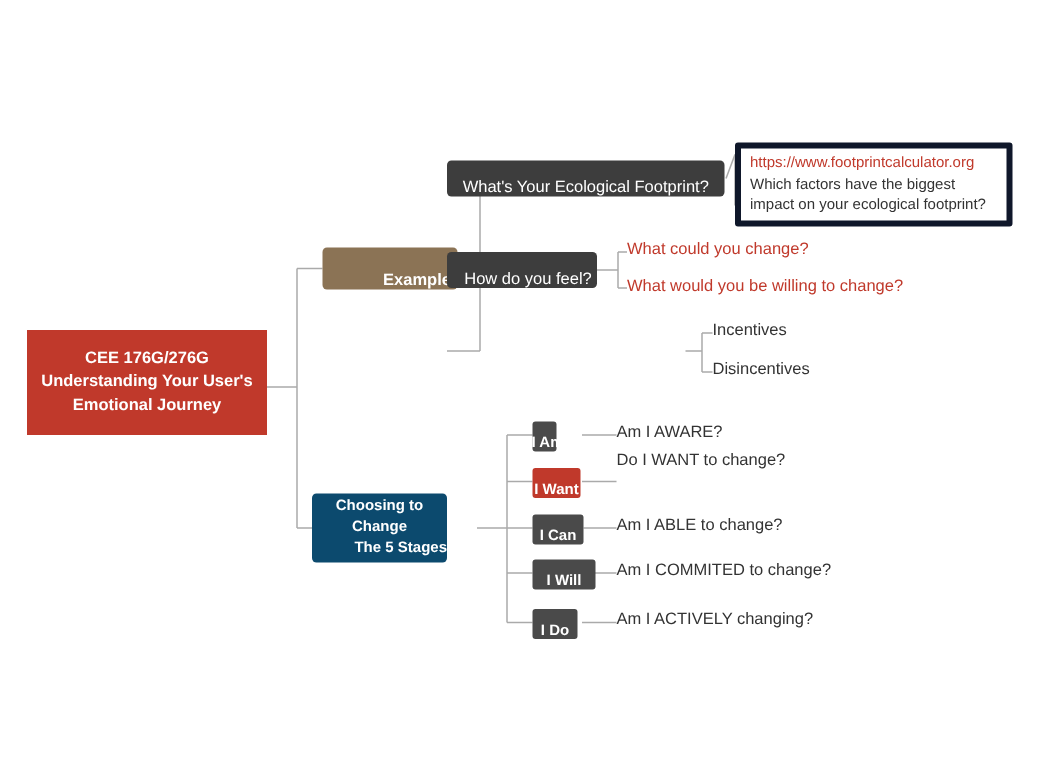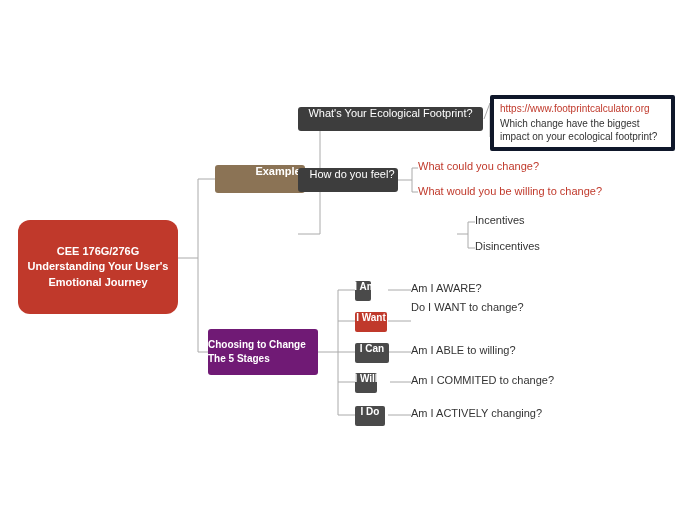--- a/index.html
+++ b/index.html
@@ -21,50 +21,50 @@
       position: absolute;
       top: 0; left: 0;
       width: 696px;
       height: 520px;
       pointer-events: none;
     }
     .node {
       position: absolute;
       border-radius: 3px;
       display: flex;
-      align-items: flex-start;
+      align-items: flex-end;
       justify-content: center;
       text-align: center;
       font-size: 11px;
       font-weight: bold;
     }
     .node-root {
       background: #c0392b;
       color: #fff;
       width: 160px;
-      padding: 24px 8px;
-      font-size: 11px;
-      border-radius: 12px;
+      padding: 12px 8px;
+      font-size: 11px;
+      border-radius: 0;
       left: 18px;
       top: 220px;
       line-height: 1.4;
     }
     .node-example {
       background: #8B7355;
       color: #fff;
       width: 90px;
       height: 28px;
       left: 215px;
       top: 165px;
       padding-left: 36px;
     }
     .node-choosing {
-      background: #701a75;
-      color: #fff;
-      width: 110px;
+      background: #0c4a6e;
+      color: #fff;
+      width: 90px;
       height: 46px;
       left: 208px;
       top: 329px;
       font-size: 10px;
       flex-direction: column;
       line-height: 1.4;
     }
     .node-dark {
       background: #3d3d3d;
       color: #fff;
@@ -193,21 +193,21 @@
     <span>Choosing to Change</span>
     <span>The 5 Stages</span>
   </div>
 
   <div class="node node-dark" style="left:298px; top:107px; width:185px;">
     <span>What's Your Ecological Footprint?</span>
   </div>
 
   <div class="url-box" style="left:490px; top:95px;">
     <div class="url-link">https://www.footprintcalculator.org</div>
-    <div class="url-text">Which change have the biggest impact on your ecological footprint?</div>
+    <div class="url-text">Which factors have the biggest impact on your ecological footprint?</div>
   </div>
 
   <div class="node node-dark" style="left:298px; top:168px; width:100px;padding-left:16px;">
     <span>How do you feel?</span>
   </div>
 
   <span class="node-red-link" style="left:418px; top:160px;">What could you change?</span>
 
   <span class="node-red-link" style="left:418px; top:185px;">What would you be willing to change?</span>
 
@@ -222,23 +222,23 @@
   <span class="node-plain" style="left:411px; top:282px;">Am I AWARE?</span>
 
   <div class="node node-dark-small" style="left:355px; top:312px; width:32px; background:#c0392b; color:#fff;">
     <span>I Want</span>
   </div>
   <span class="node-plain" style="left:411px; top:301px;">Do I WANT to change?</span>
 
   <div class="node node-dark-small" style="left:355px; top:343px; width:34px;">
     <span>I Can</span>
   </div>
-  <span class="node-plain" style="left:411px; top:344px;">Am I ABLE to willing?</span>
-
-  <div class="node node-dark-small" style="left:355px; top:373px; width:22px;">
+  <span class="node-plain" style="left:411px; top:344px;">Am I ABLE to change?</span>
+
+  <div class="node node-dark-small" style="left:355px; top:373px; width:42px;">
     <span>I Will</span>
   </div>
   <span class="node-plain" style="left:411px; top:374px;">Am I COMMITED to change?</span>
 
   <div class="node node-dark-small" style="left:355px; top:406px; width:30px;">
     <span>I Do</span>
   </div>
   <span class="node-plain" style="left:411px; top:407px;">Am I ACTIVELY changing?</span>
 </div>
 

